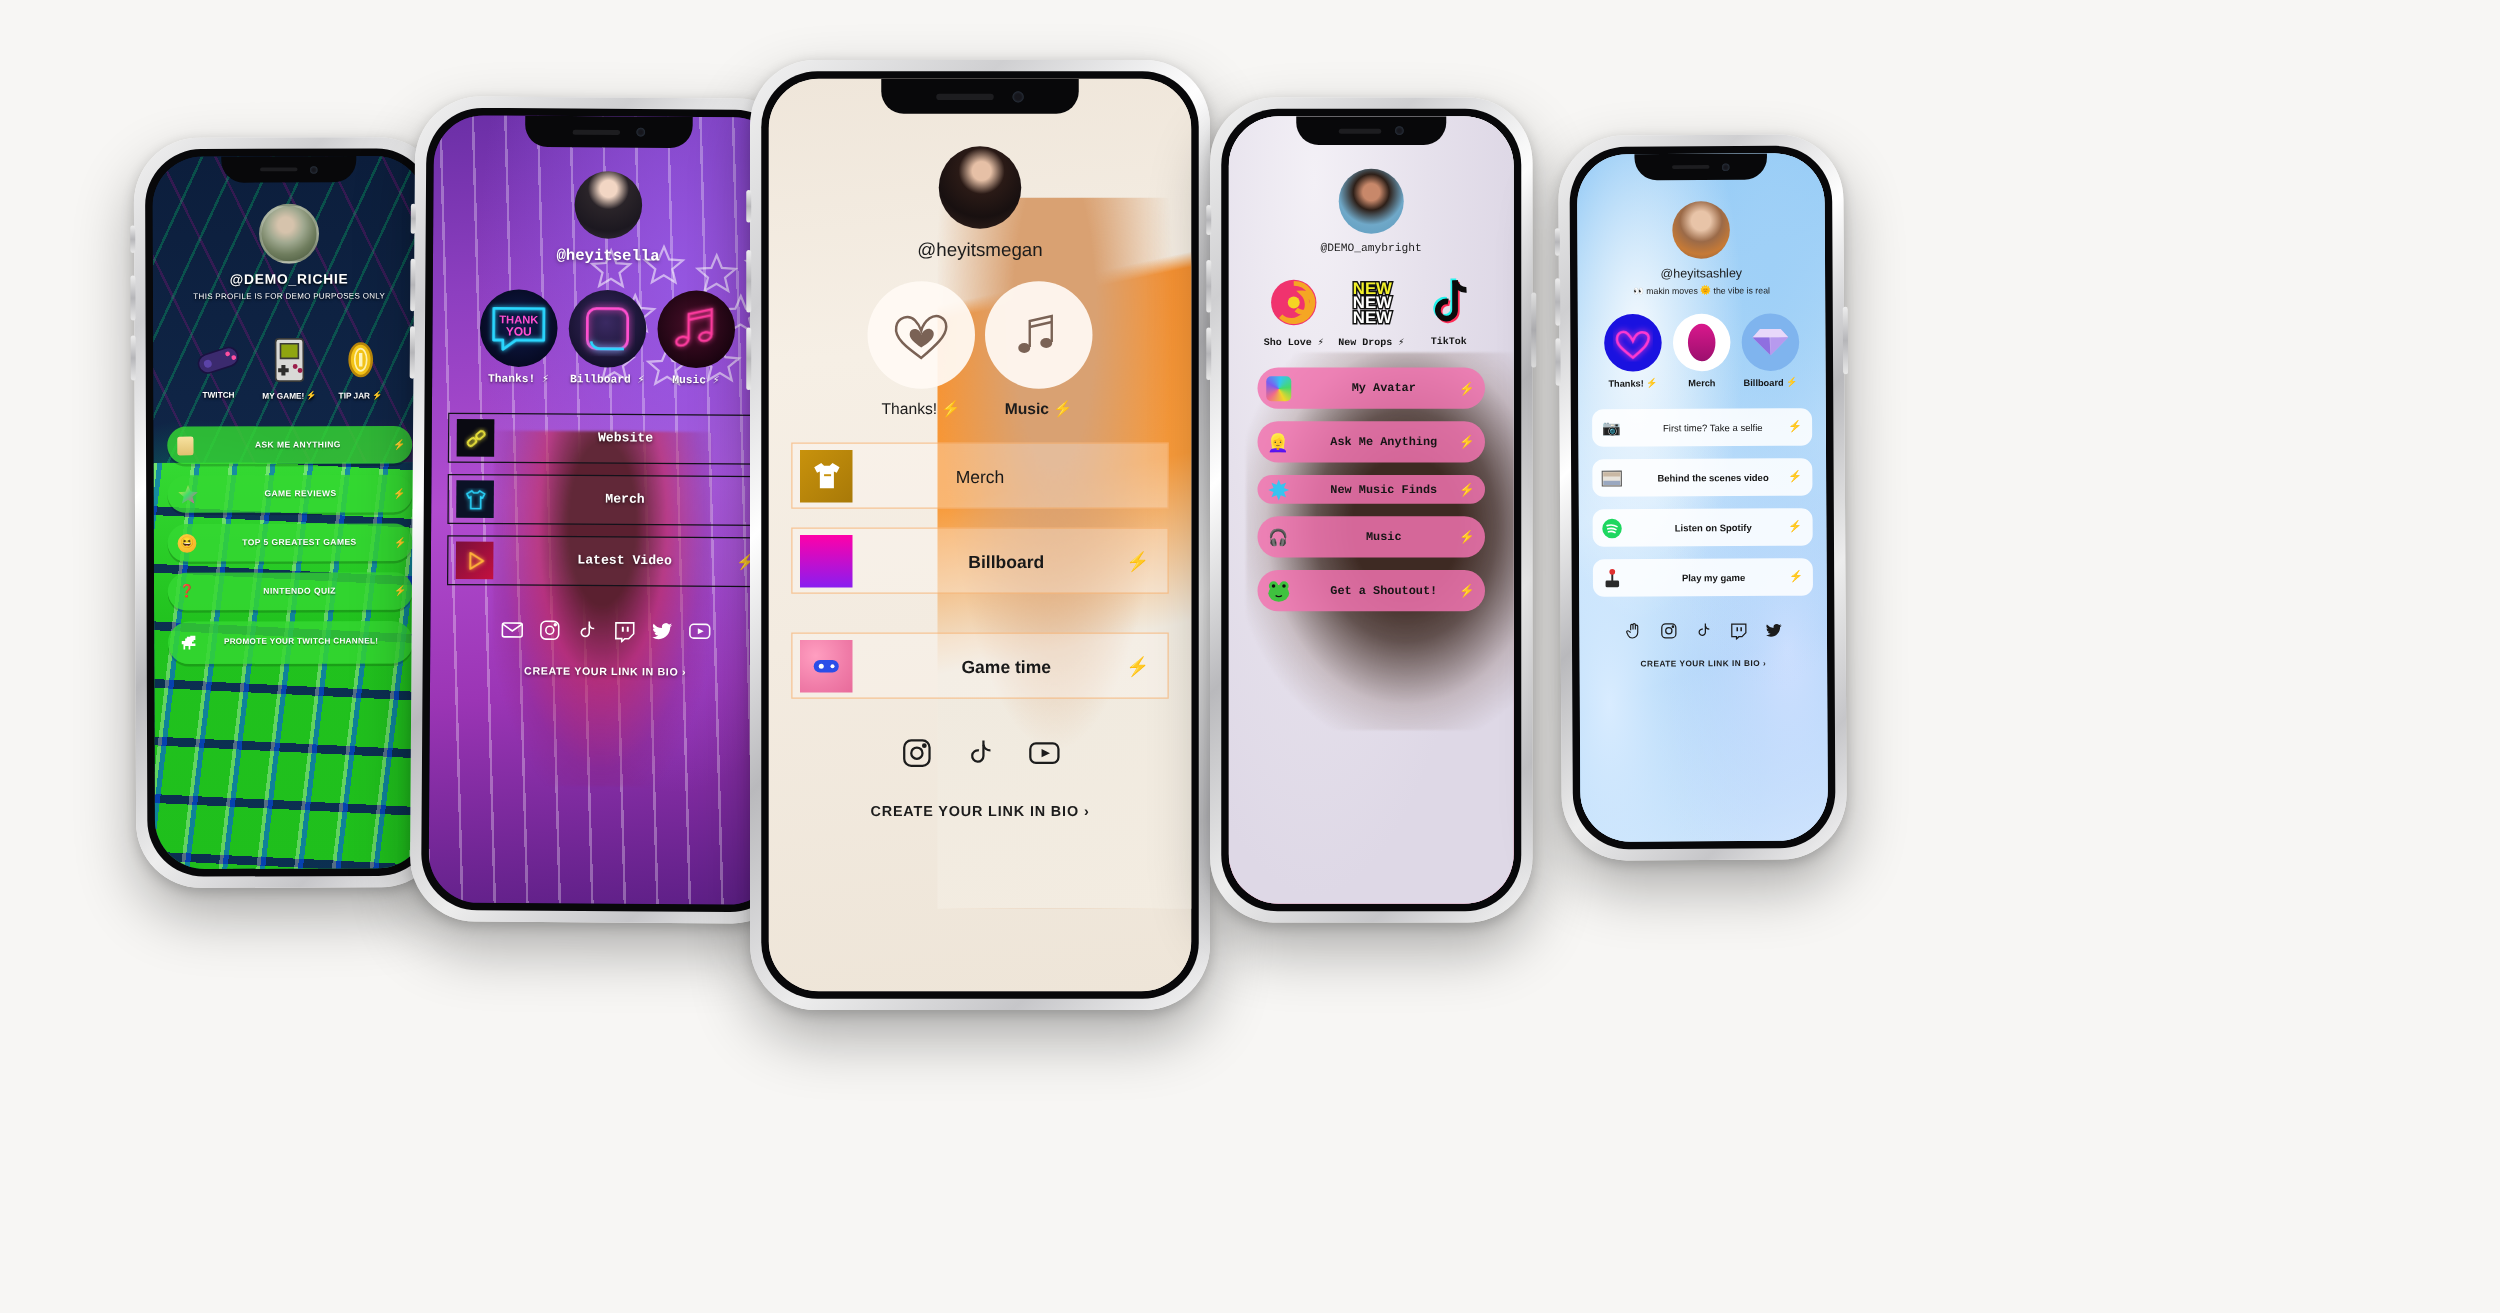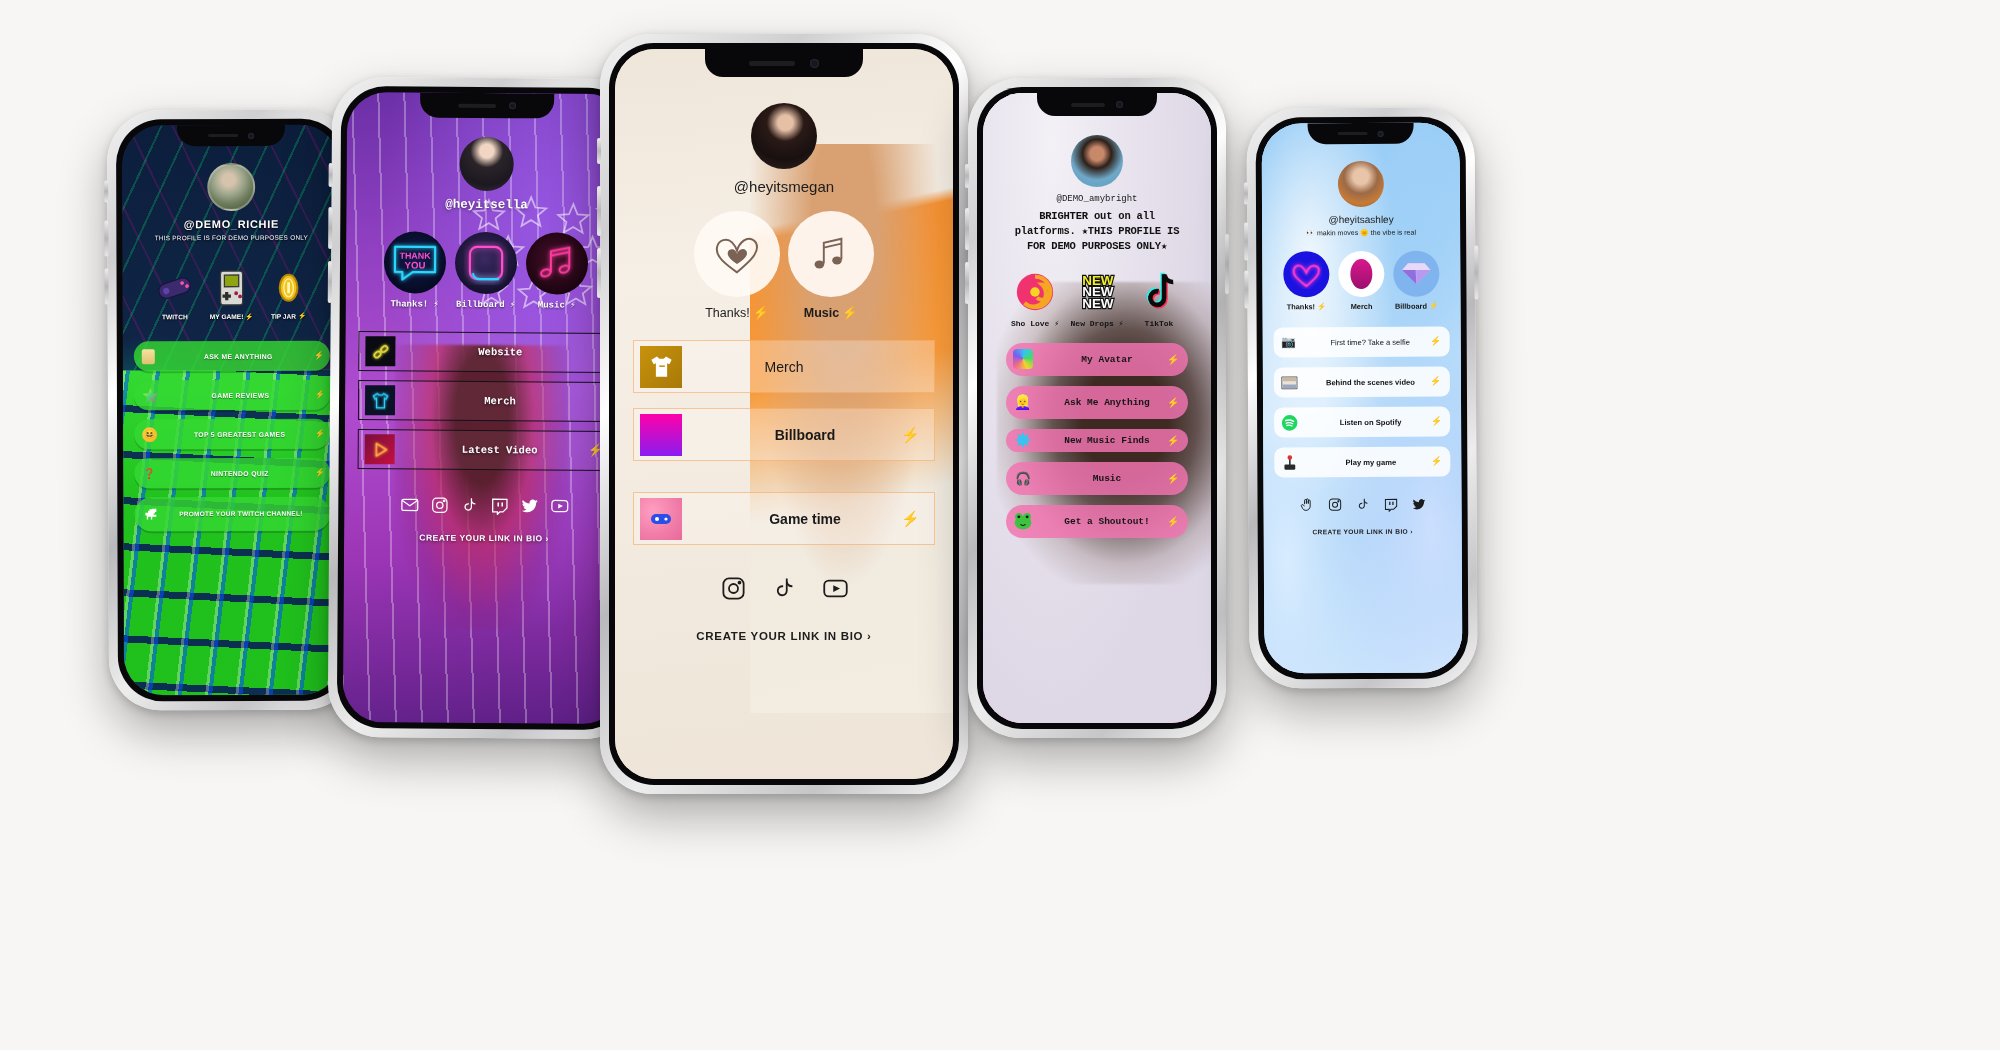--- a/index.html
+++ b/index.html
@@ -93,21 +93,21 @@
   #p2 .neonbg {
     position:absolute; inset:0;
     background:
       repeating-linear-gradient(88deg, rgba(255,255,255,.30) 0 2px, rgba(255,255,255,0) 2px 26px),
       radial-gradient(ellipse at 70% 22%, rgba(150,90,230,.85), transparent 58%),
       linear-gradient(175deg,#6b2fa6 0%,#8d3fc0 22%,#b14cd0 48%,#9b35b5 72%,#5d1f86 100%);
   }
   #p2 .stars { position:absolute; top:6%; right:-2%; width:58%; height:38%; opacity:.55; }
 
   
-  #p3 { left: 600px; top: 34px; width: 368px; height: 760px; }
+  #p3 { left: 600px; top: 48px; width: 368px; height: 760px; }
   #p3 .screen { background: #f5ece2; }
   #p3 .creambg {
     position:absolute; inset:0;
     background:
       linear-gradient(175deg,#efe6da 0%,#f6efe5 30%,#f3ebe0 60%,#eee5d8 100%);
   }
   #p3 .photo {
     position:absolute; right:-6%; top:13%; width:66%; height:78%;
     background:
       radial-gradient(ellipse at 42% 16%, #d9a172 0 18%, transparent 52%),
@@ -514,21 +514,20 @@
         <div class="hair"></div>
         <div class="notch" style="width:120px;height:23px;">
           <span class="speaker" style="width:34px;height:4px;"></span>
           <span class="cam" style="width:7px;height:7px;"></span>
         </div>
 
         <div class="content" style="padding:36px 23px 8px;">
           <div class="avatar" style="width:52px;height:52px;margin-top:6px;
                background:radial-gradient(circle at 50% 36%,#c8886a 0 16%,#2e2019 34%,#6fa8c8 62%,#5e9cc0 100%);"></div>
           <div class="handle" style="margin-top:7px;font-size:9px;color:#1a1a1a;font-family:'Liberation Mono',monospace;font-weight:400;">@DEMO_amybright</div>
-          <div class="bio" style="margin-top:5px;font-size:10.5px;color:#111;font-family:'Liberation Mono',monospace;font-weight:700;line-height:1.42;letter-spacing:-.02em;">BRIGHTER out on all platforms. ★THIS PROFILE IS FOR DEMO PURPOSES ONLY★</div>
 
           <div class="icon-row" style="margin-top:16px;gap:4px;">
             <div class="icon-cell" style="width:33%;">
               <div class="icon-circle" style="width:44px;height:44px;">
                 <svg viewBox="0 0 44 44" width="42" height="42">
                   <circle cx="22" cy="22" r="19" fill="#f0336e"></circle>
                   <path d="M22 6a16 16 0 1 1-11 27.5A12 12 0 1 0 29 14a8 8 0 1 1-5 14" fill="none" stroke="#f5a623" stroke-width="4"></path>
                   <circle cx="22" cy="22" r="5" fill="#f5d623"></circle>
                   </svg>
               </div>

